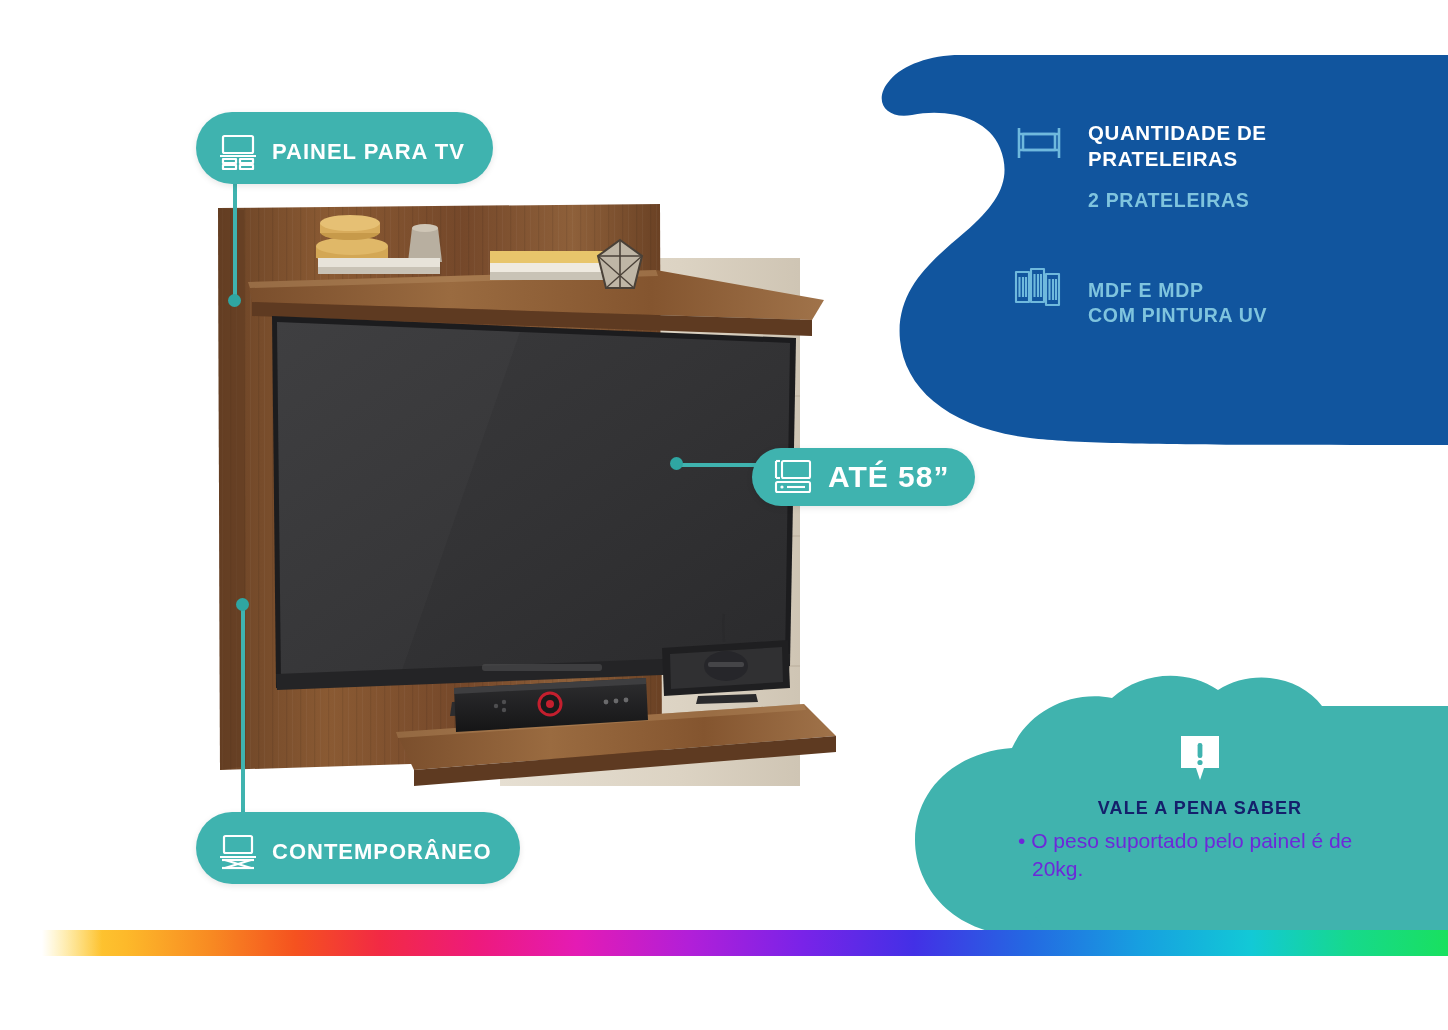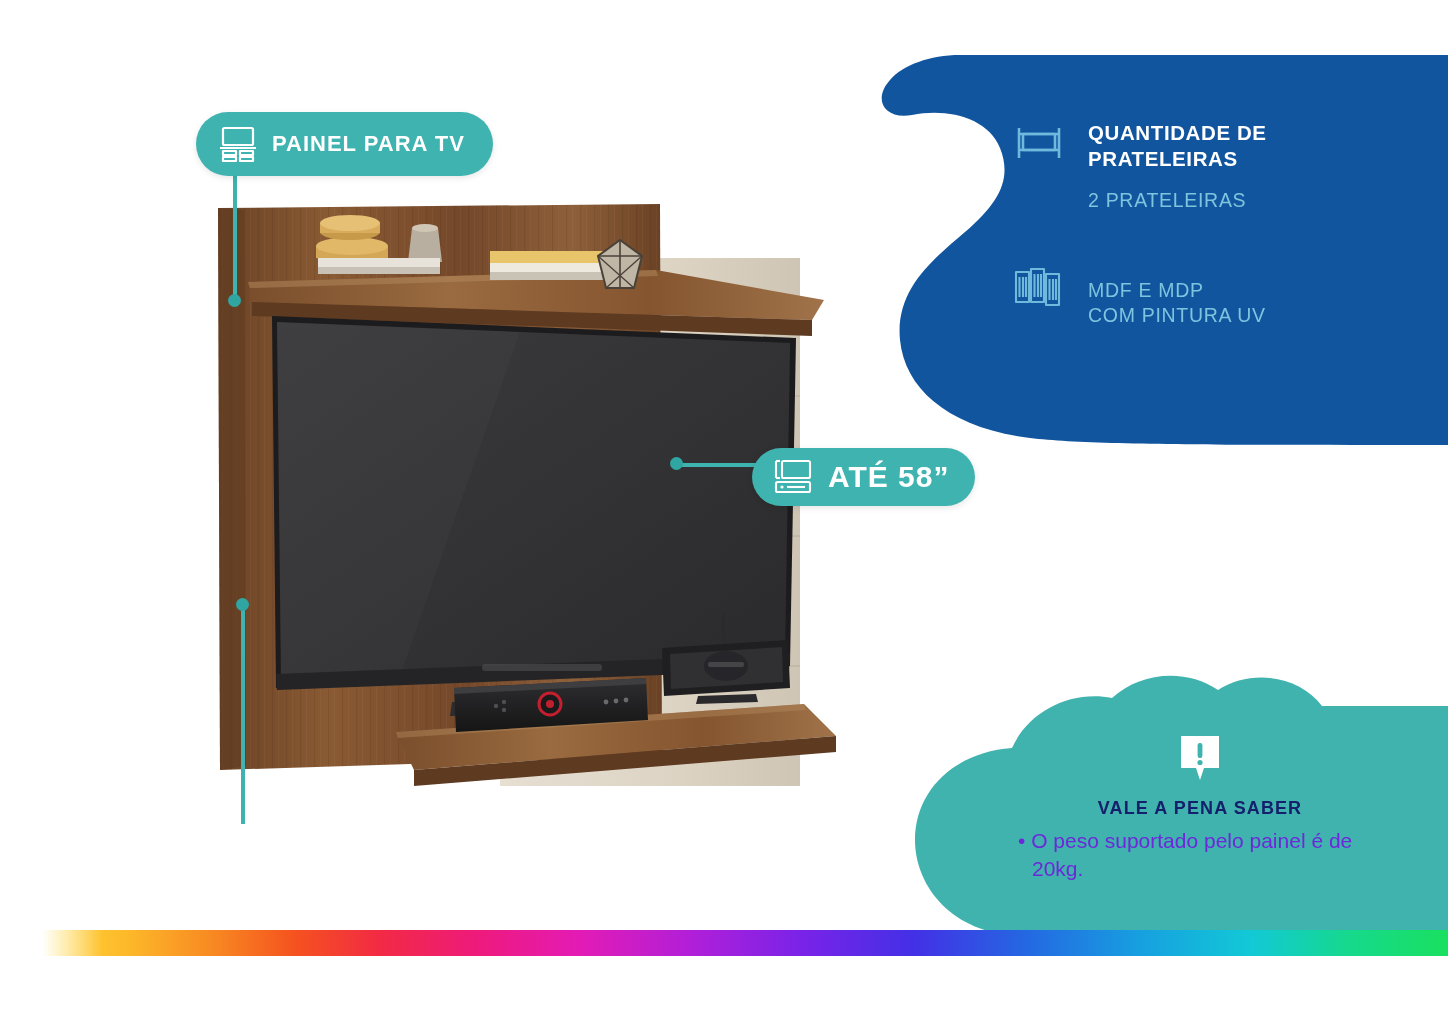--- a/index.html
+++ b/index.html
@@ -56,21 +56,21 @@
     font-size: 20.5px;
     font-weight: bold;
     letter-spacing: 0.6px;
     line-height: 1.28;
     text-transform: uppercase;
     white-space: pre-line;
   }
   .info-sub {
     color: #7FC4DE;
     font-size: 19.5px;
-    font-weight: normal;
+    font-weight: bold;
     letter-spacing: 0.7px;
     line-height: 1.3;
     margin-top: 16px;
     text-transform: uppercase;
     white-space: pre-line;
   }
 
   
   .tip-content {
     position: absolute;
@@ -104,21 +104,21 @@
   }
 
   
   .pill {
     position: absolute;
     display: flex;
     align-items: center;
     gap: 14px;
     background: #3FB3AF;
     border-radius: 40px;
-    padding: 13px 28px 13px 22px;
+    padding: 21px 28px 13px 22px;
     box-shadow: 0 2px 6px rgba(0,0,0,0.10);
     z-index: 6;
   }
   .pill-label {
     color: #ffffff;
     font-size: 22px;
     font-weight: bold;
     letter-spacing: 1.0px;
     white-space: nowrap;
     text-transform: uppercase;
@@ -345,20 +345,33 @@
         <line x1="2" y1="23" x2="38" y2="23"></line>
         <rect x="5" y="26" width="13" height="4"></rect>
         <rect x="22" y="26" width="13" height="4"></rect>
         <rect x="5" y="32" width="13" height="4"></rect>
         <rect x="22" y="32" width="13" height="4"></rect>
       </svg>
     </span>
     <span class="pill-label">PAINEL PARA TV</span>
   </div>
 
+  <div class="pill" id="pill-contemporaneo">
+    <span class="pill-icon">
+      <svg width="40" height="38" viewBox="0 0 40 38" xmlns="http://www.w3.org/2000/svg" fill="none" stroke="#ffffff" stroke-width="2.2" stroke-linejoin="round">
+        <rect x="6" y="3" width="28" height="17" rx="1.5"></rect>
+        <line x1="2" y1="24" x2="38" y2="24"></line>
+        <path d="M 7 35 L 33 27"></path>
+        <path d="M 7 27 L 33 35"></path>
+        <line x1="4" y1="27" x2="36" y2="27"></line>
+        <line x1="4" y1="35" x2="36" y2="35"></line>
+      </svg>
+    </span>
+    <span class="pill-label">CONTEMPORÂNEO</span>
+  </div>
 
   <div class="pill" id="pill-ate58">
     <span class="pill-icon">
       <svg width="42" height="36" viewBox="0 0 42 36" xmlns="http://www.w3.org/2000/svg" fill="none" stroke="#ffffff" stroke-width="2.1" stroke-linejoin="round">
         <rect x="10" y="2" width="28" height="17" rx="1.5"></rect>
         <path d="M 4 2 L 4 19"></path>
         <path d="M 4 2 L 8 2"></path>
         <path d="M 4 19 L 8 19"></path>
         <rect x="4" y="23" width="34" height="10" rx="1.5"></rect>
         <circle cx="10" cy="28" r="1.6" fill="#ffffff" stroke="none"></circle>

